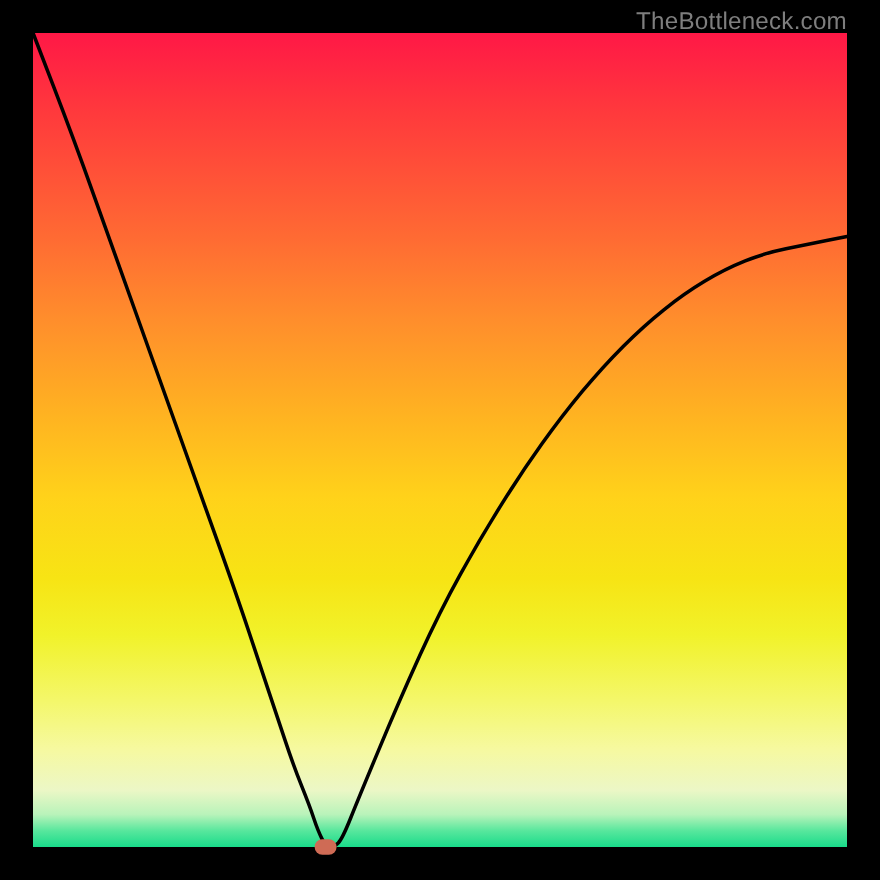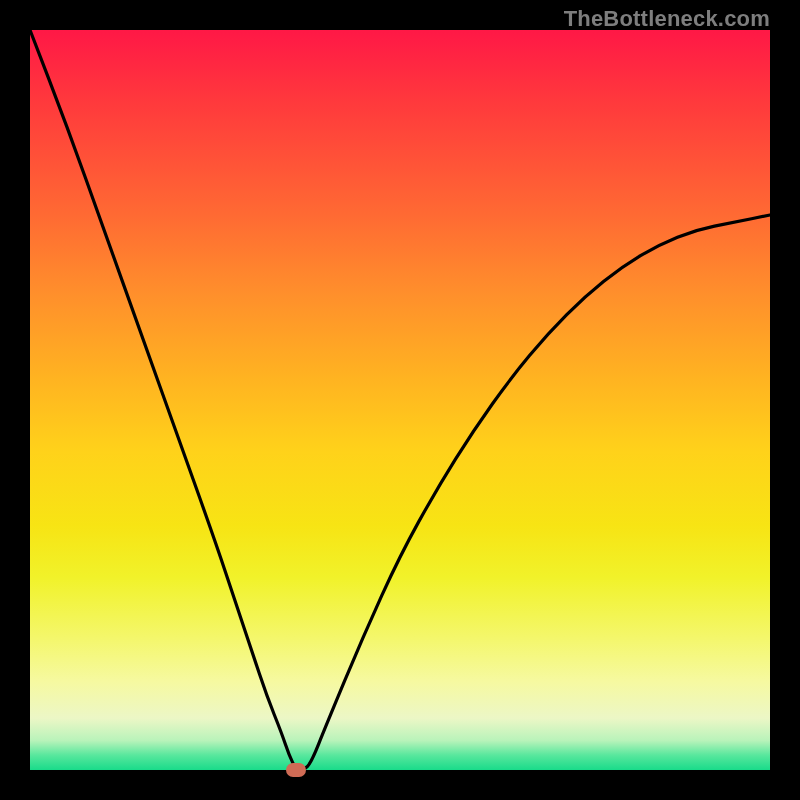--- a/index.html
+++ b/index.html
@@ -41,21 +41,21 @@
       #58e79d 98%,
       #19db8a 100%
     );
   }
   .watermark {
     position: absolute;
     top: 6px;
     right: 30px;
     color: #7e7e7e;
     font-size: 22px;
-    font-weight: 700;
+    font-weight: 400;
     letter-spacing: 0.2px;
     user-select: none;
   }
   svg.curve {
     position: absolute;
     left: 0;
     top: 0;
     width: 740px;
     height: 740px;
     overflow: visible;

